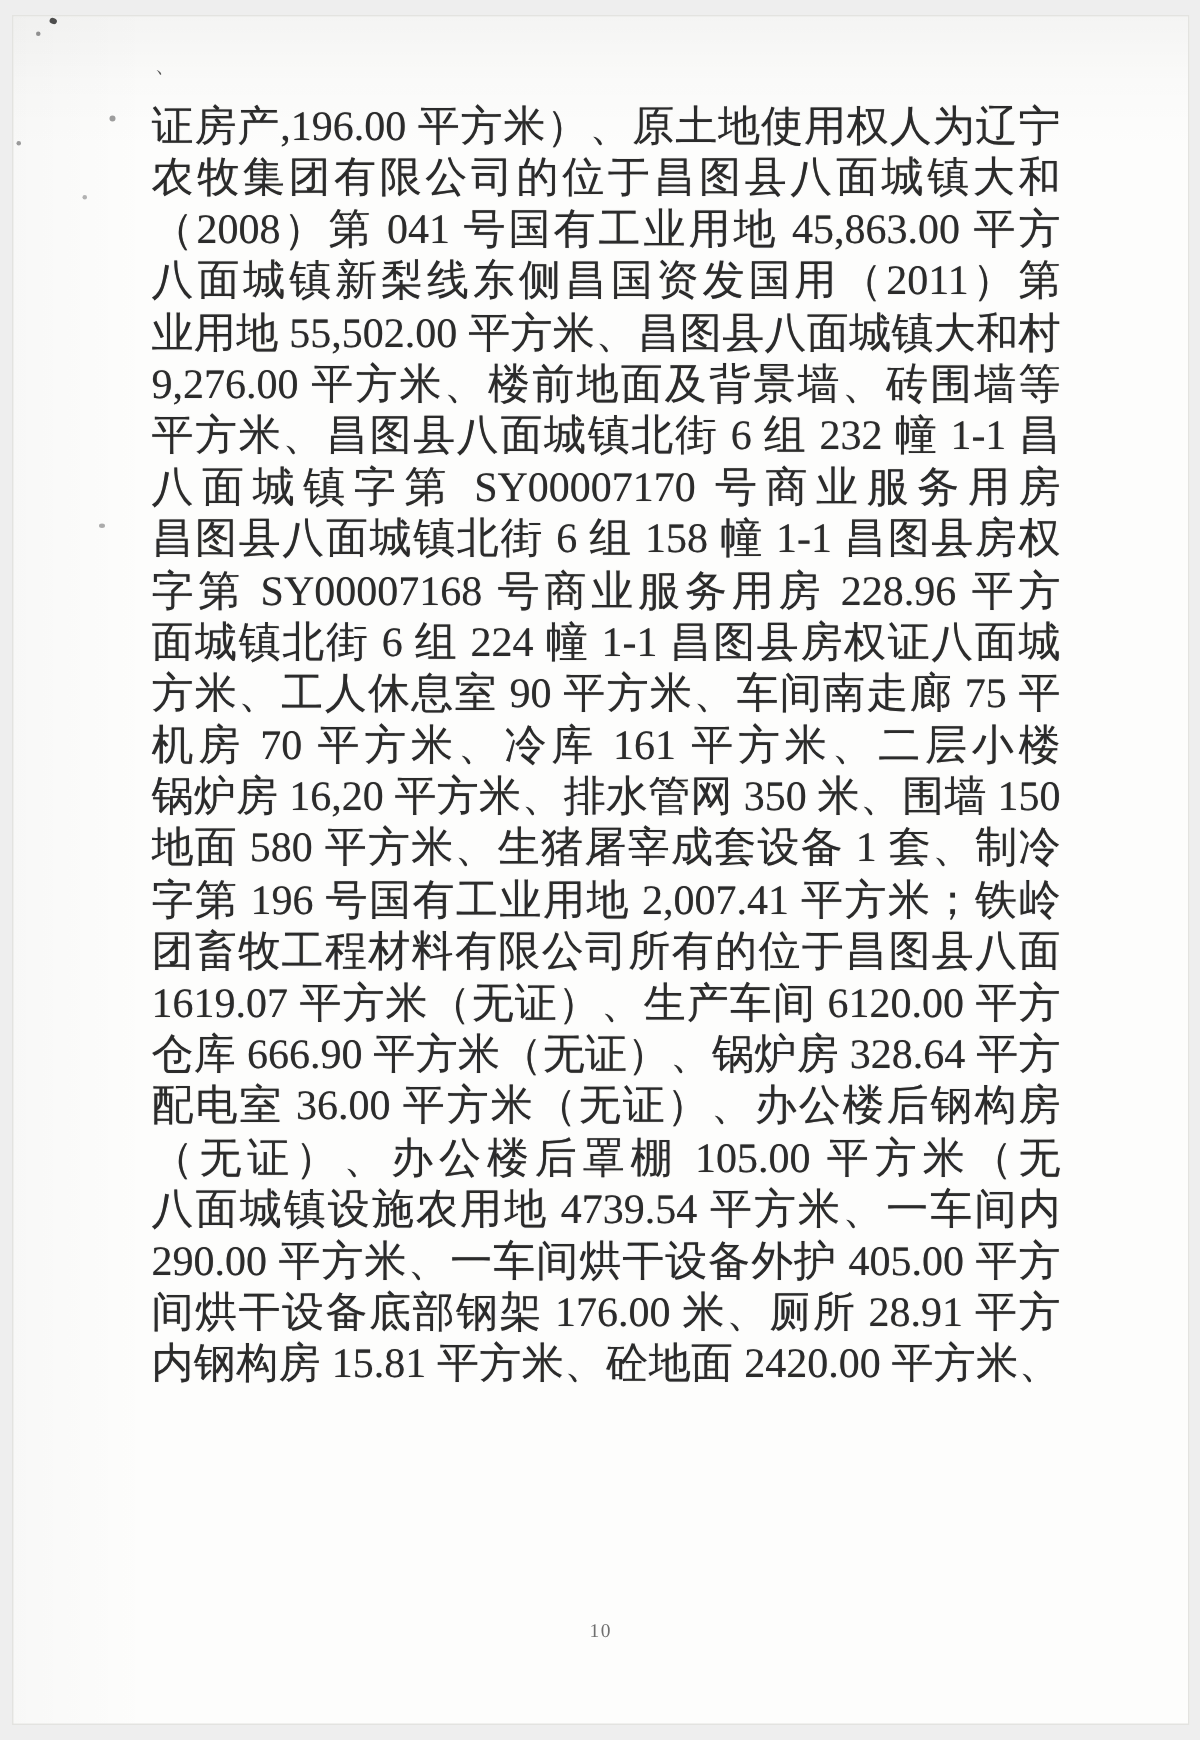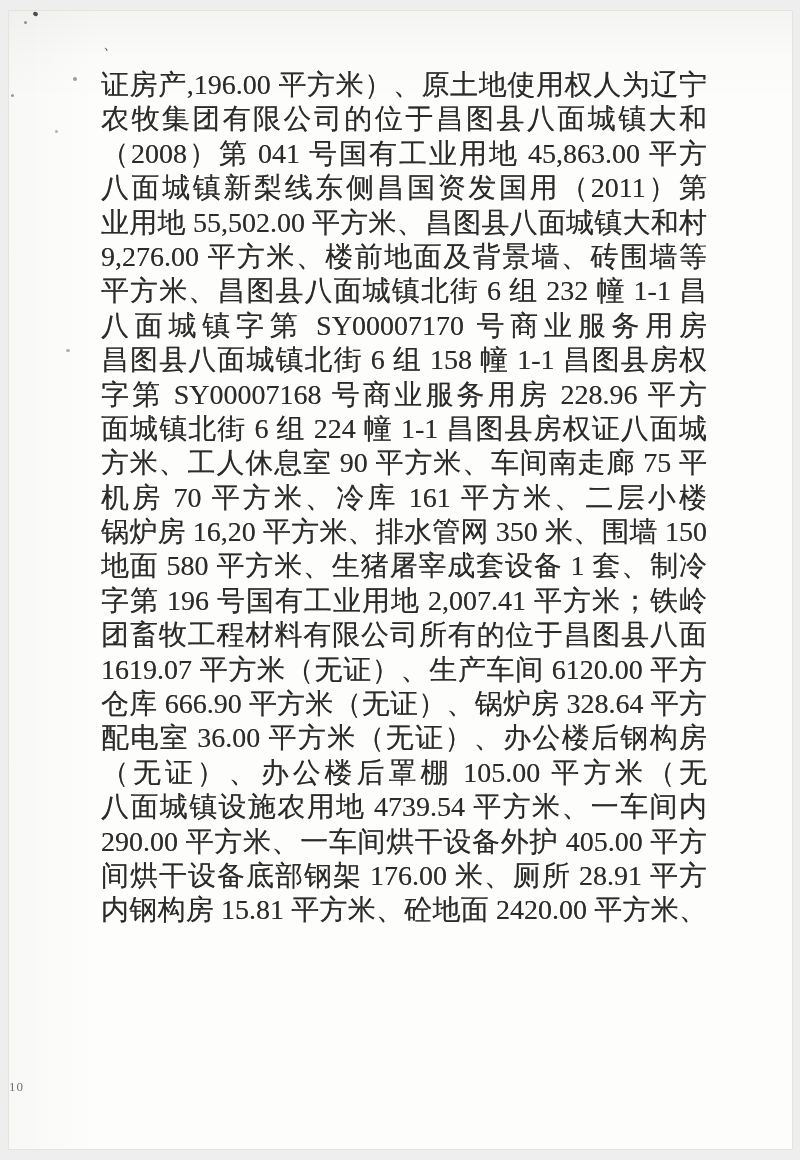--- a/index.html
+++ b/index.html
@@ -36,20 +36,21 @@
     text-align: justify;
     text-align-last: justify;
     white-space: normal;
     height: 34.4px;
     overflow: hidden;
   }
   .page-number {
     position: absolute;
     left: 0; right: 0;
     top: 1068px;
+    text-align: center;
     font-size: 13px;
     letter-spacing: 1px;
     color: #6f6f6f;
   }
   .speck {
     position: absolute;
     border-radius: 50%;
   }
   .speck.s1 { left: 24px; top: 1px;  width: 5px; height: 4px; background: #4d4d4d; transform: rotate(20deg); }
   .speck.s2 { left: 15px; top: 10px; width: 3px; height: 3px; background: #8f8f8f; }

